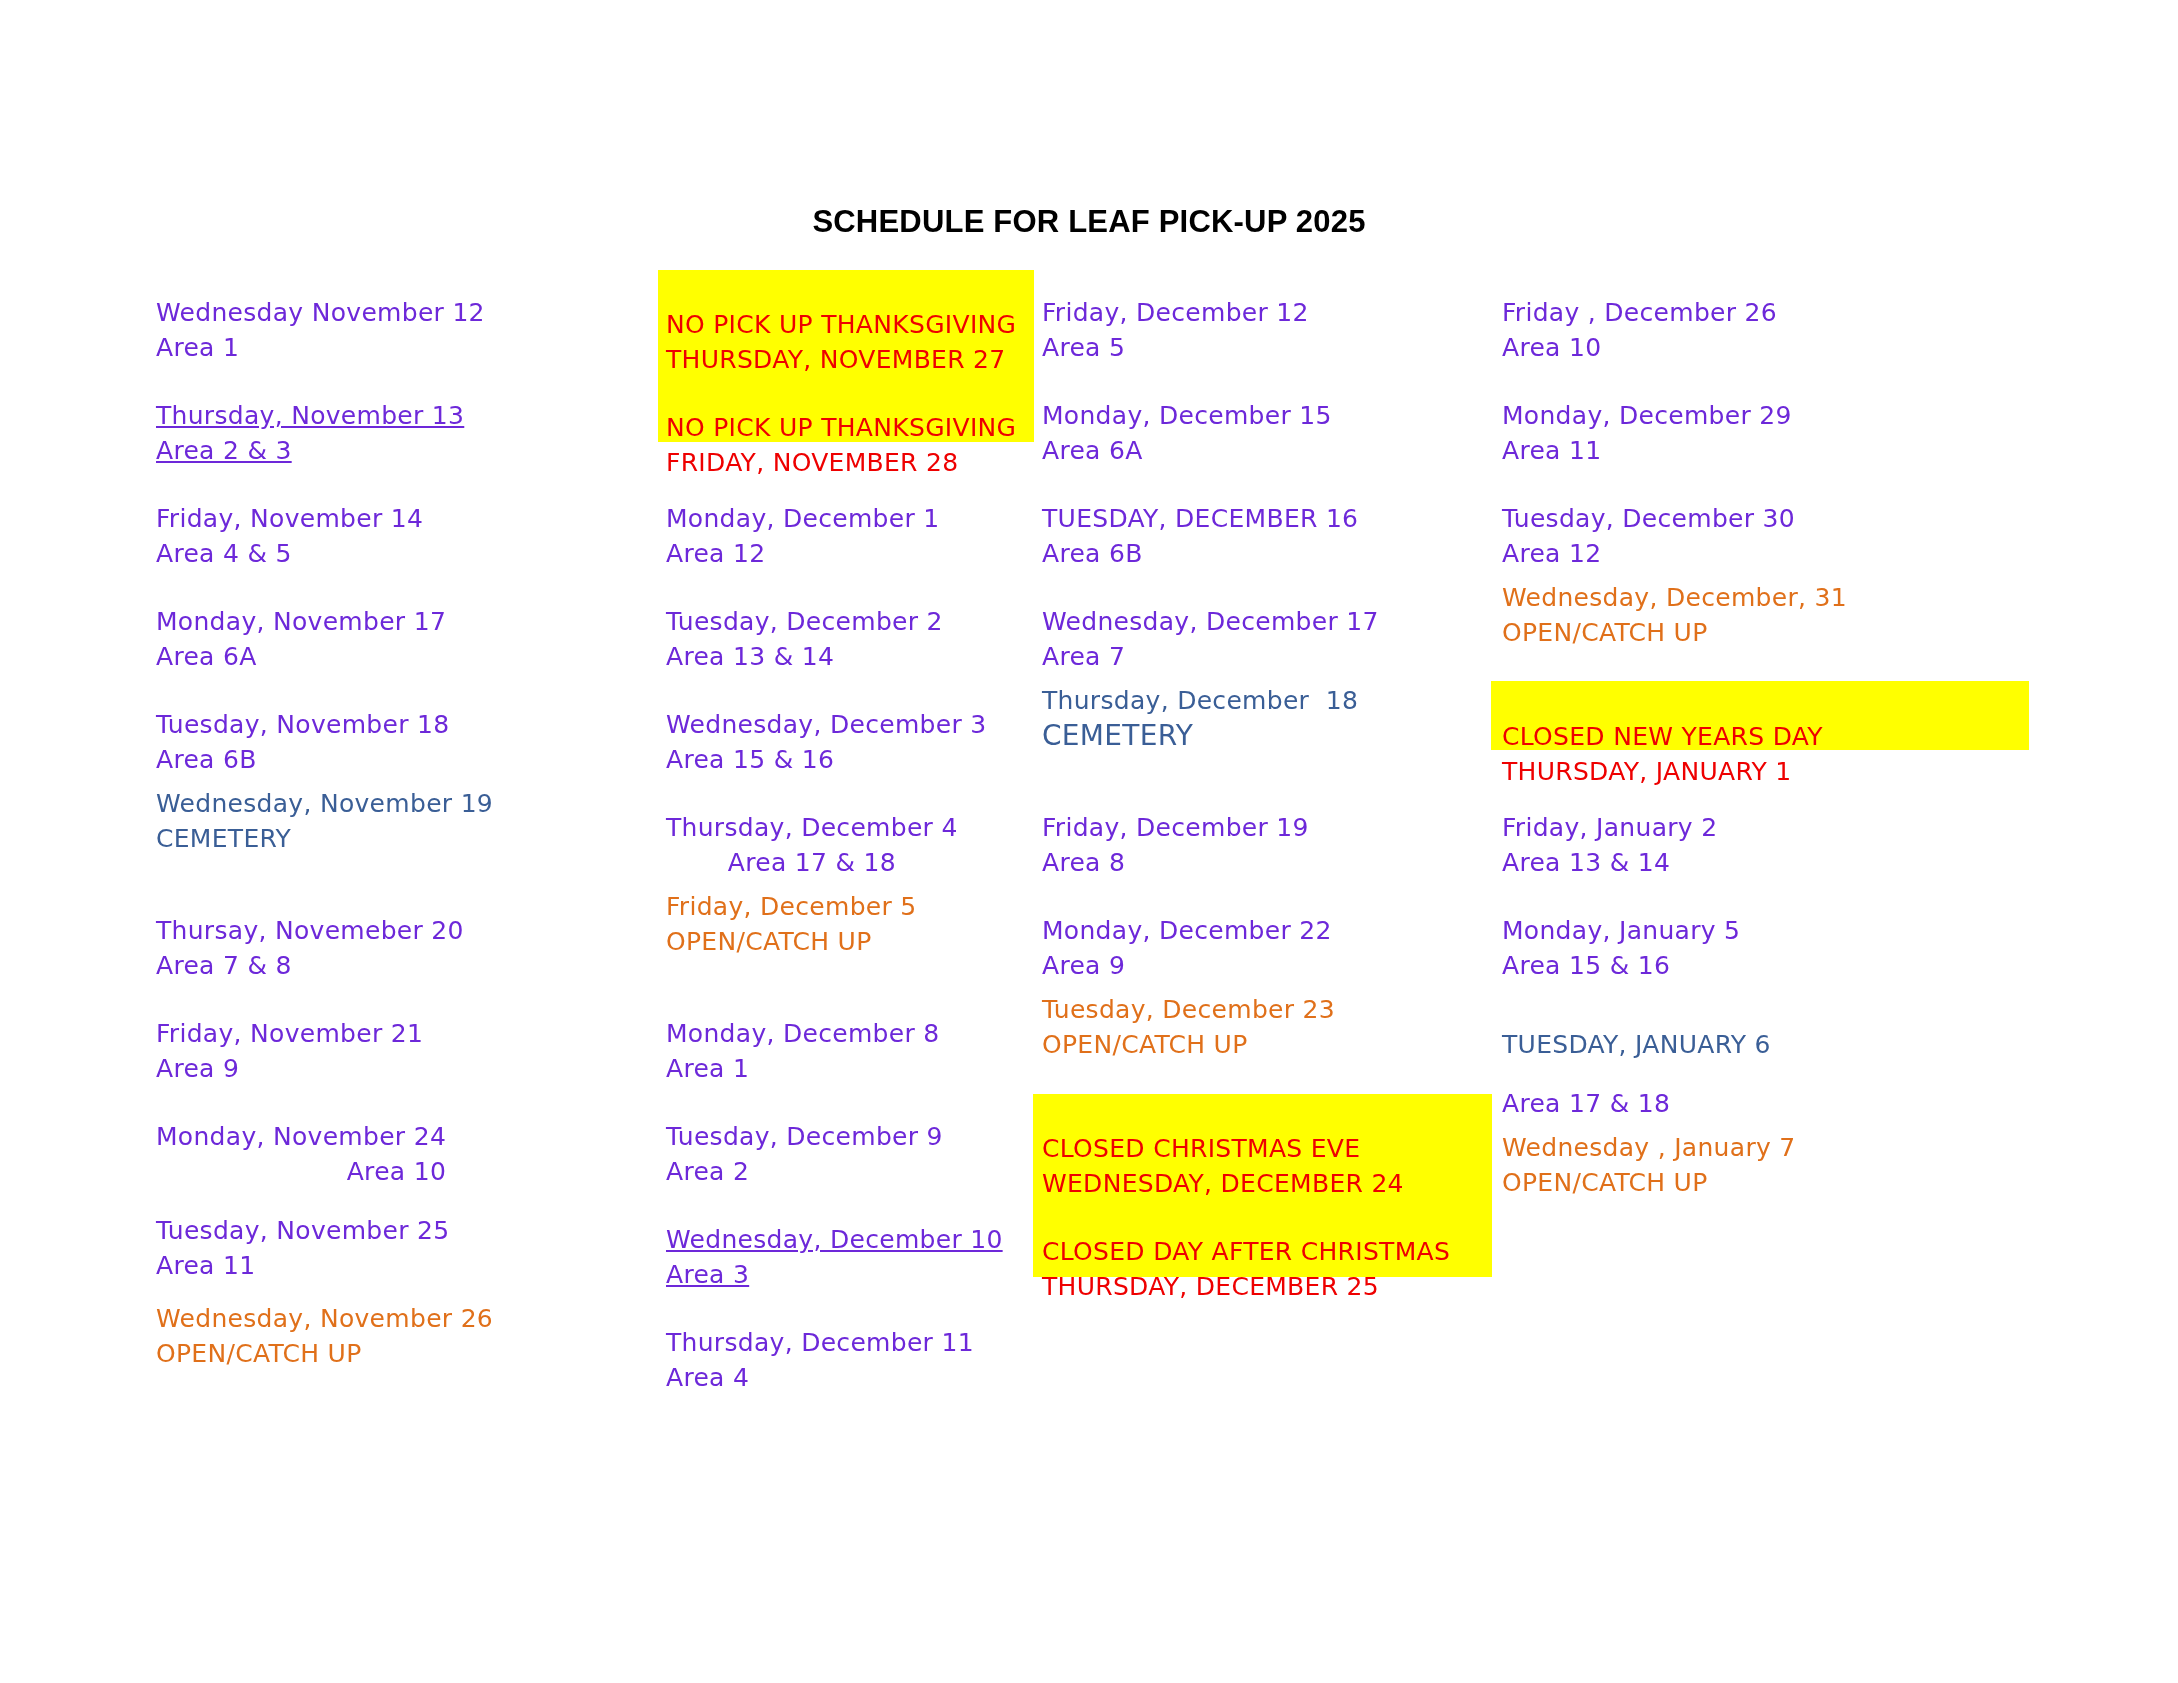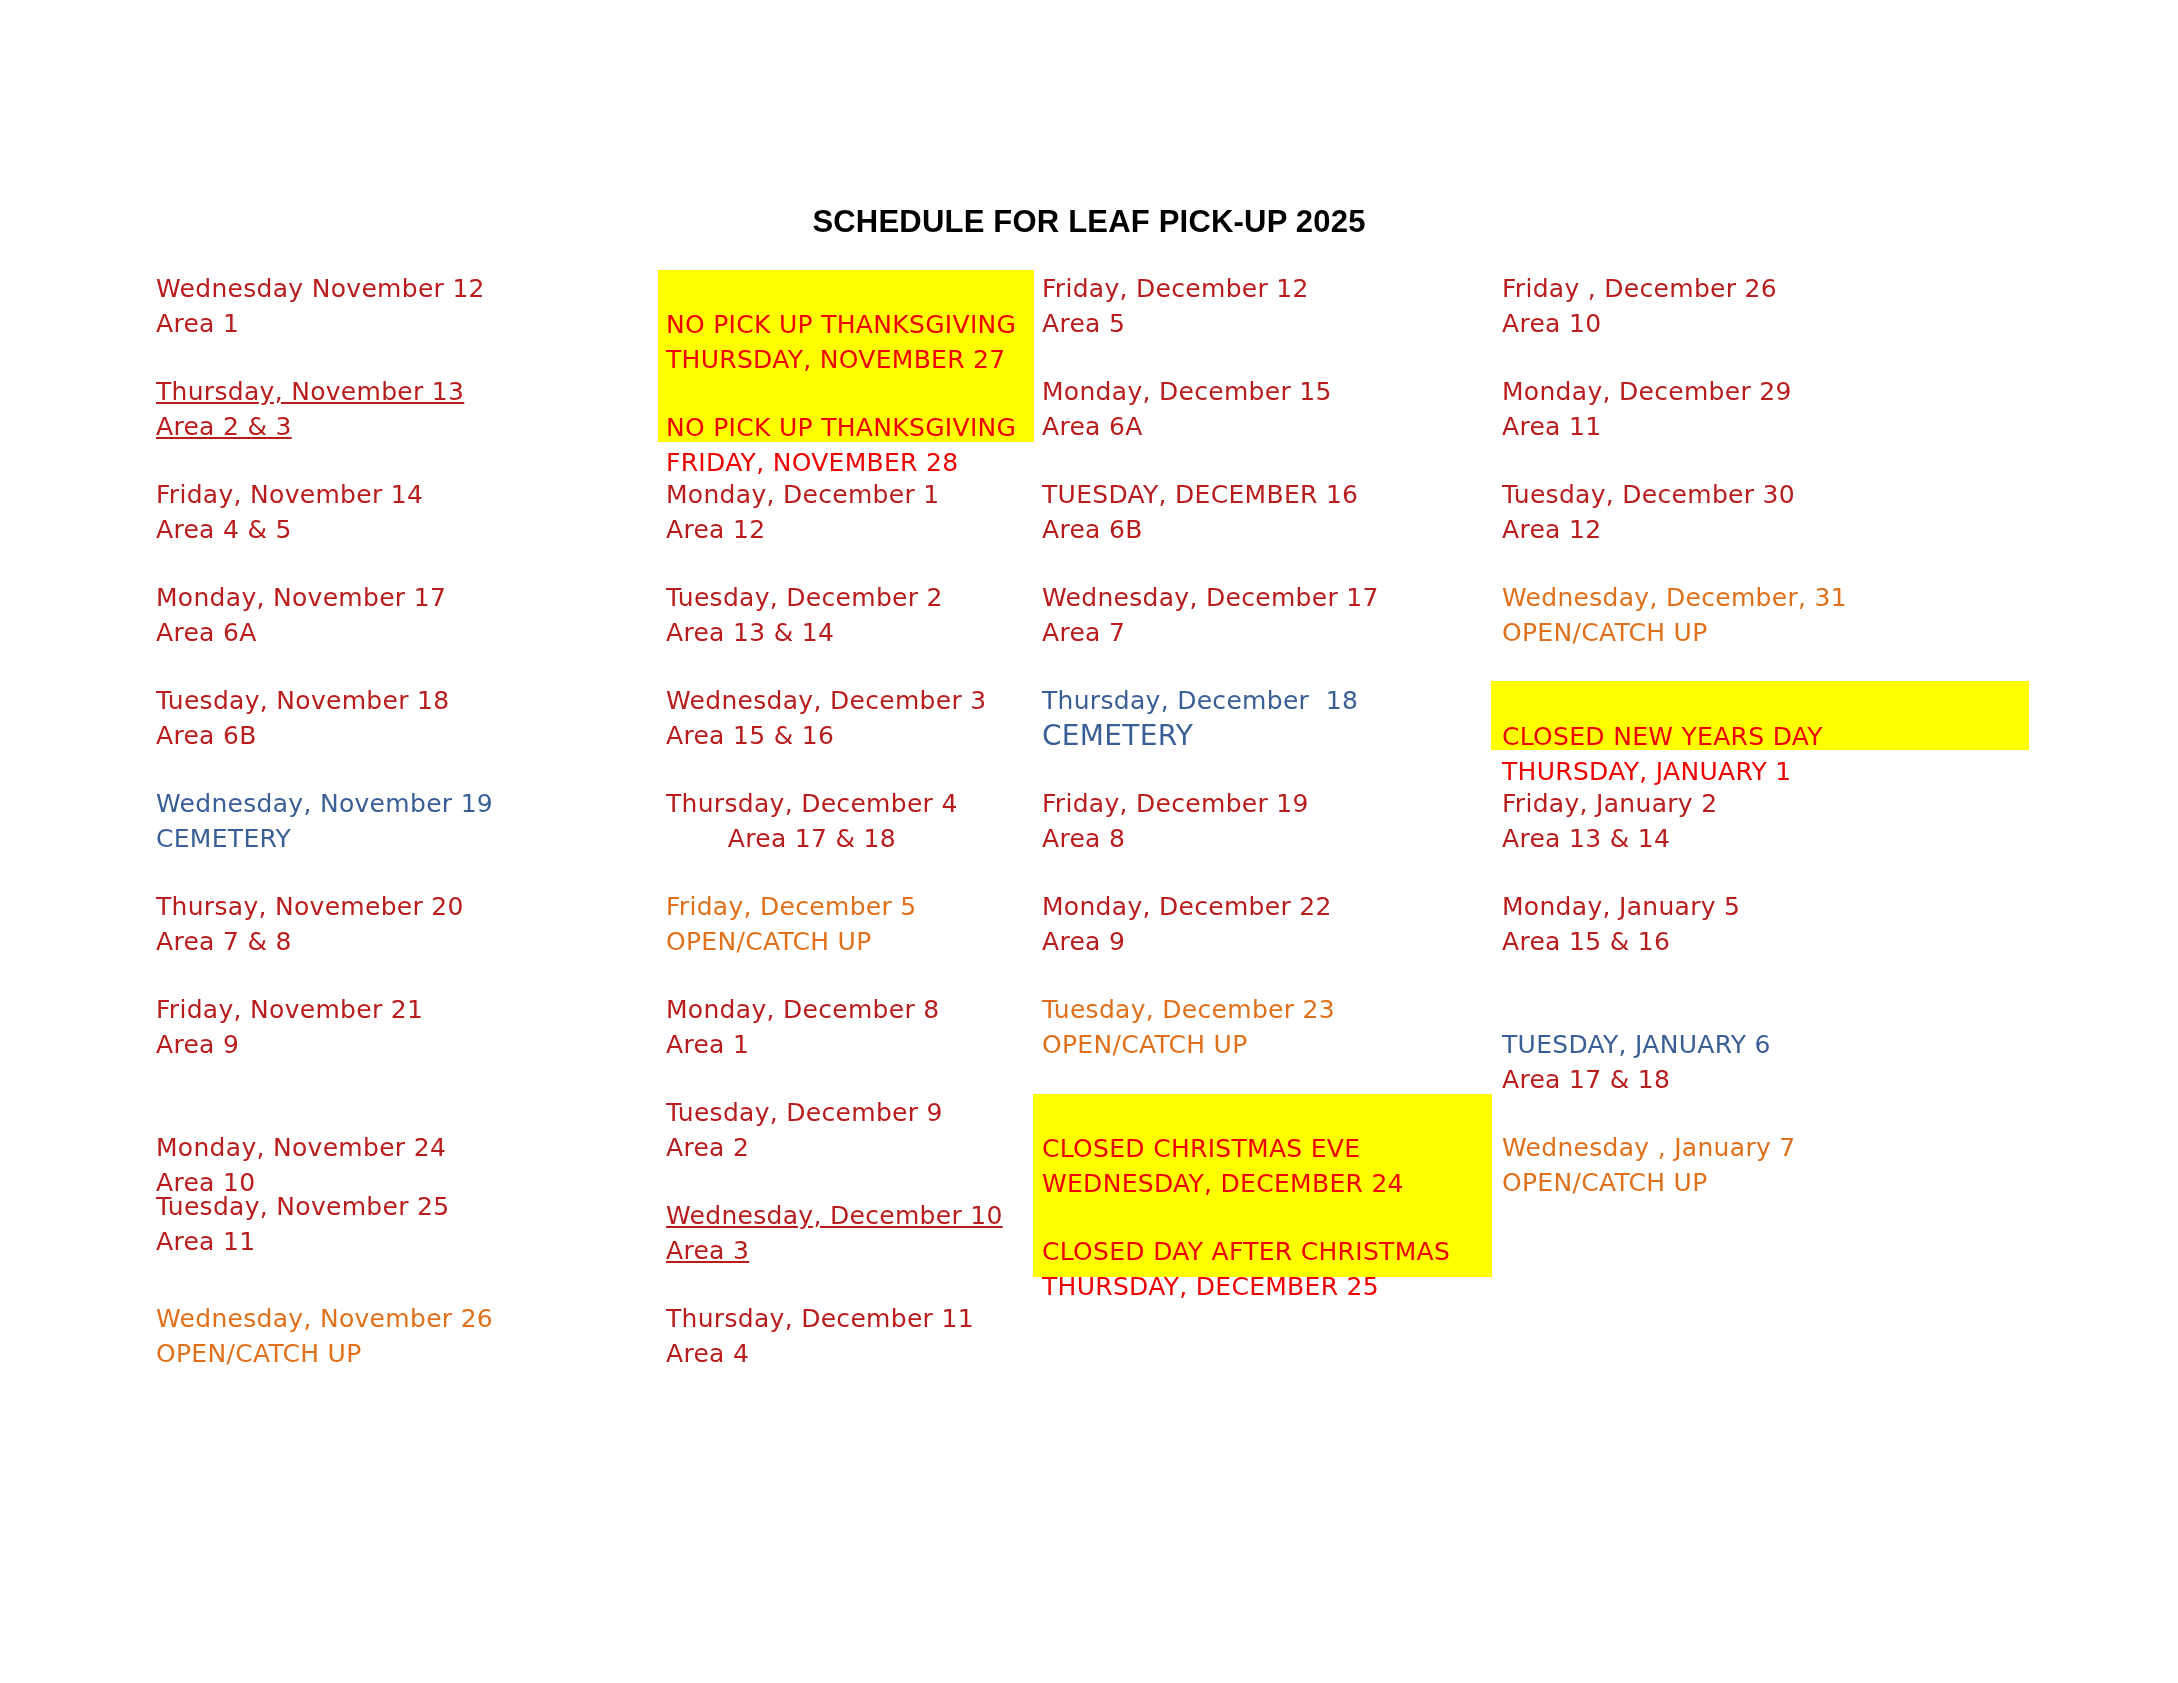--- a/index.html
+++ b/index.html
@@ -30,21 +30,21 @@
       position: absolute;
       font-family: "DejaVu Sans", sans-serif;
       font-size: 25px;
       line-height: 35px;
       white-space: nowrap;
       letter-spacing: 0.3px;
     }
     .entry .line {
       display: block;
     }
-    .c-black { color: #b91c1c; }
+    .c-black { color: #6d28d9; margin-top: 24px; }
     .c-blue { color: #3a5e96; }
     .c-orange { color: #e0701a; }
     .c-red { color: #ee0000; margin-top: 36px; }
 
     .highlight {
       position: absolute;
       background: #ffff00;
     }
 
     .col1 { left: 156px; }
@@ -86,21 +86,21 @@
   <span class="line">CEMETERY</span>
 </div>
 <div class="entry col1 c-black" style="top:889px;">
   <span class="line">Thursay, Novemeber 20</span>
   <span class="line">Area 7 &amp; 8</span>
 </div>
 <div class="entry col1 c-black" style="top:992px;">
   <span class="line">Friday, November 21</span>
   <span class="line">Area 9</span>
 </div>
-<div class="entry col1 c-black" style="top:1130px;">
+<div class="entry col1 c-black" style="top:1095px;text-align:right;">
   <span class="line">Monday, November 24</span>
   <span class="line">Area 10</span>
 </div>
 <div class="entry col1 c-black" style="top:1189px;">
   <span class="line">Tuesday, November 25</span>
   <span class="line">Area 11</span>
 </div>
 <div class="entry col1 c-orange" style="top:1301px;">
   <span class="line">Wednesday, November 26</span>
   <span class="line">OPEN/CATCH UP</span>

